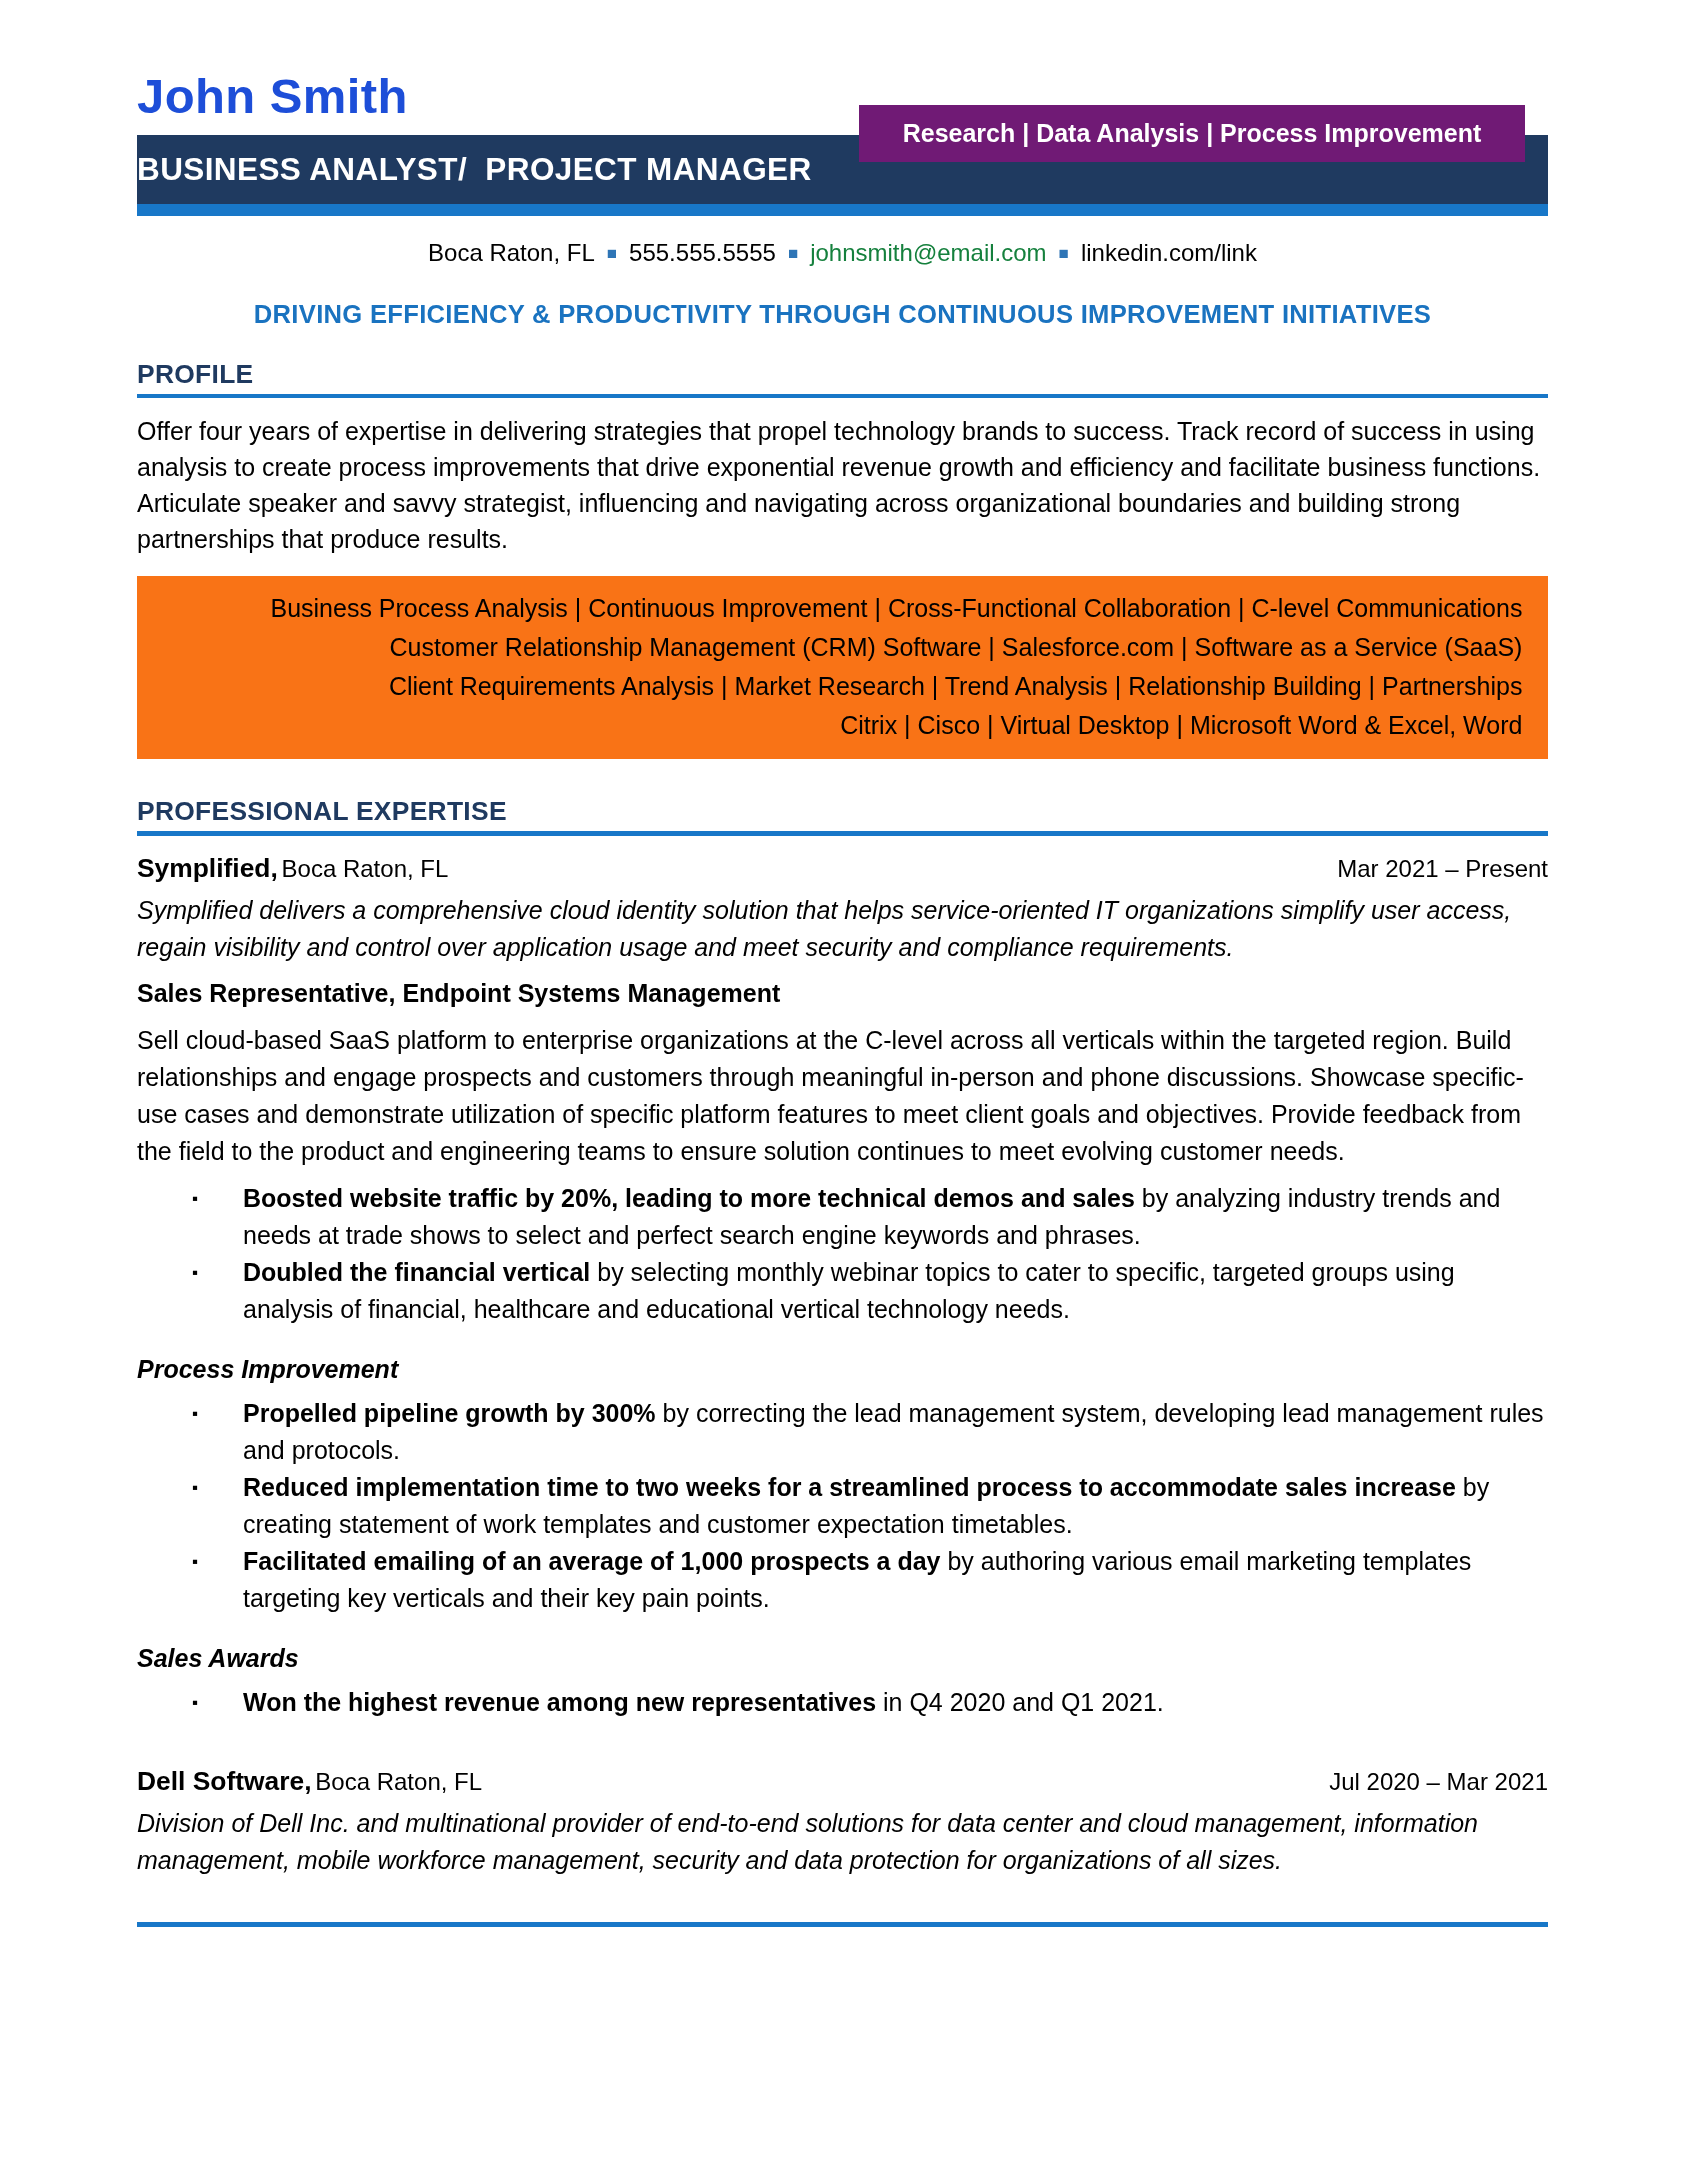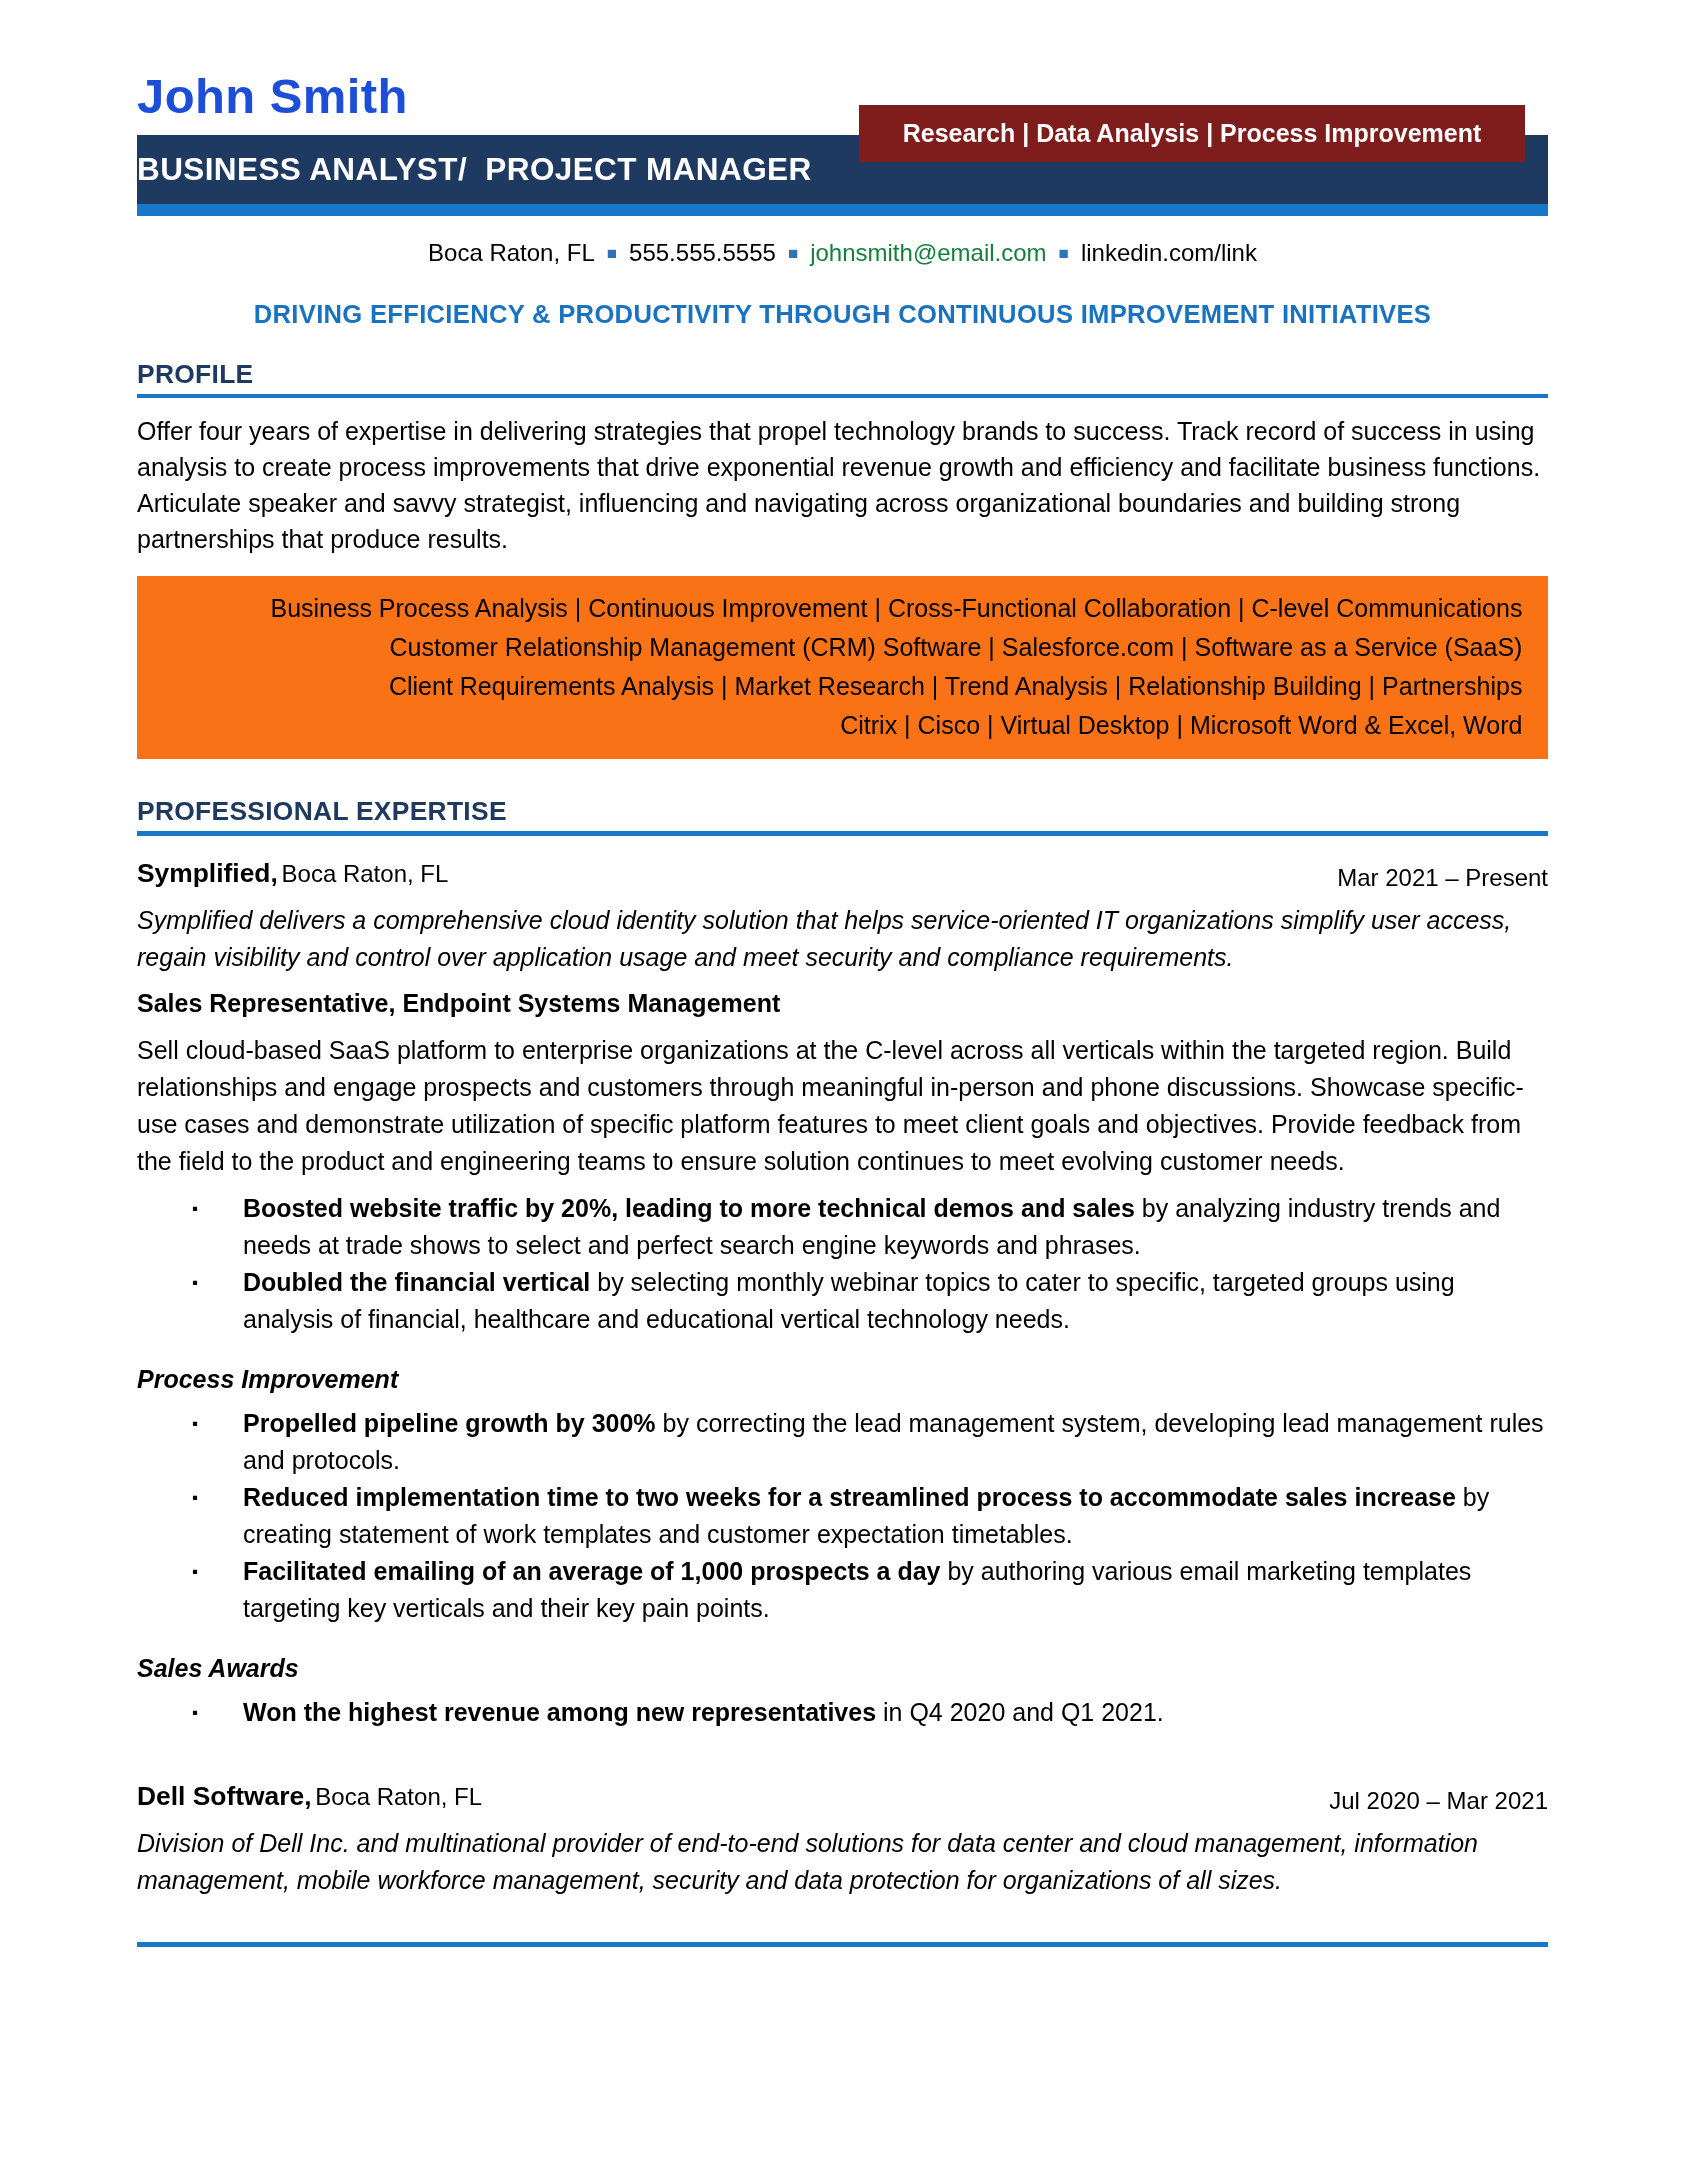--- a/index.html
+++ b/index.html
@@ -4,21 +4,21 @@
 <style>
   html,body{margin:0;padding:0;background:#ffffff;}
   body{width:1685px;height:2181px;font-family:"Liberation Sans",sans-serif;color:#000;}
   .page{position:relative;width:1685px;height:2181px;background:#fff;overflow:hidden;}
   .content{margin-left:137px;width:1411px;}
 
   
   .name{padding-top:71px;font-size:49px;font-weight:700;color:#1d4ed8;line-height:1.05;letter-spacing:0.4px;}
   .titlebar{position:relative;margin-top:12.8px;height:69px;background:#1f3a60;display:flex;align-items:center;}
   .titlebar-text{color:#fff;font-size:31.5px;font-weight:700;letter-spacing:0.4px;white-space:pre-wrap;}
-  .badge{position:absolute;top:-30px;right:23px;width:666px;height:57px;background:#7f1d1d;display:flex;align-items:center;justify-content:center;}
+  .badge{position:absolute;top:-30px;right:23px;width:666px;height:57px;background:#701a75;display:flex;align-items:center;justify-content:center;}
   .badge-text{color:#fff;font-size:25px;font-weight:700;}
   .strip{height:12px;background:#1877c8;}
 
   
   .contact{margin-top:22px;text-align:center;font-size:24px;line-height:29px;color:#000;}
   .sep-square{color:#2e75b6;font-size:17px;margin:0 12px;vertical-align:2.6px;}
   .email-link{color:#15803d;}
 
   
   .headline{margin-top:31px;text-align:center;font-size:25.6px;font-weight:700;color:#1a73c0;line-height:31px;letter-spacing:0.3px;}
@@ -29,21 +29,21 @@
   .rule{margin-top:4.3px;height:4.3px;background:#1877c8;}
 
   
   .profile-body{margin-top:14.5px;font-size:25px;line-height:36px;}
 
   
   .skills{margin-top:19px;background:#f97316;padding:13.6px 25.6px;text-align:right;}
   .skills-line{font-size:25px;line-height:39px;}
 
   
-  .job-row{display:flex;justify-content:space-between;align-items:flex-end;margin-top:20.4px;line-height:34px;}
+  .job-row{display:flex;justify-content:space-between;align-items:flex-start;margin-top:20.4px;line-height:25px;}
   .job-row.dell{margin-top:48px;gap:40px;}
   .company{font-size:26.4px;font-weight:700;}
   .location{font-size:24px;font-weight:400;}
   .dates{font-size:24px;}
   .job-desc{margin-top:6.8px;font-size:25px;font-style:italic;line-height:37px;}
   .role{margin-top:12px;font-size:25px;font-weight:700;line-height:31px;}
   .role-desc{margin-top:13.6px;font-size:25px;line-height:37px;}
   .group-label{margin-top:25.6px;font-size:25px;font-weight:700;font-style:italic;line-height:31px;}
   .bullets{margin-top:10.2px;}
   .bullet{display:flex;padding-left:55px;}

